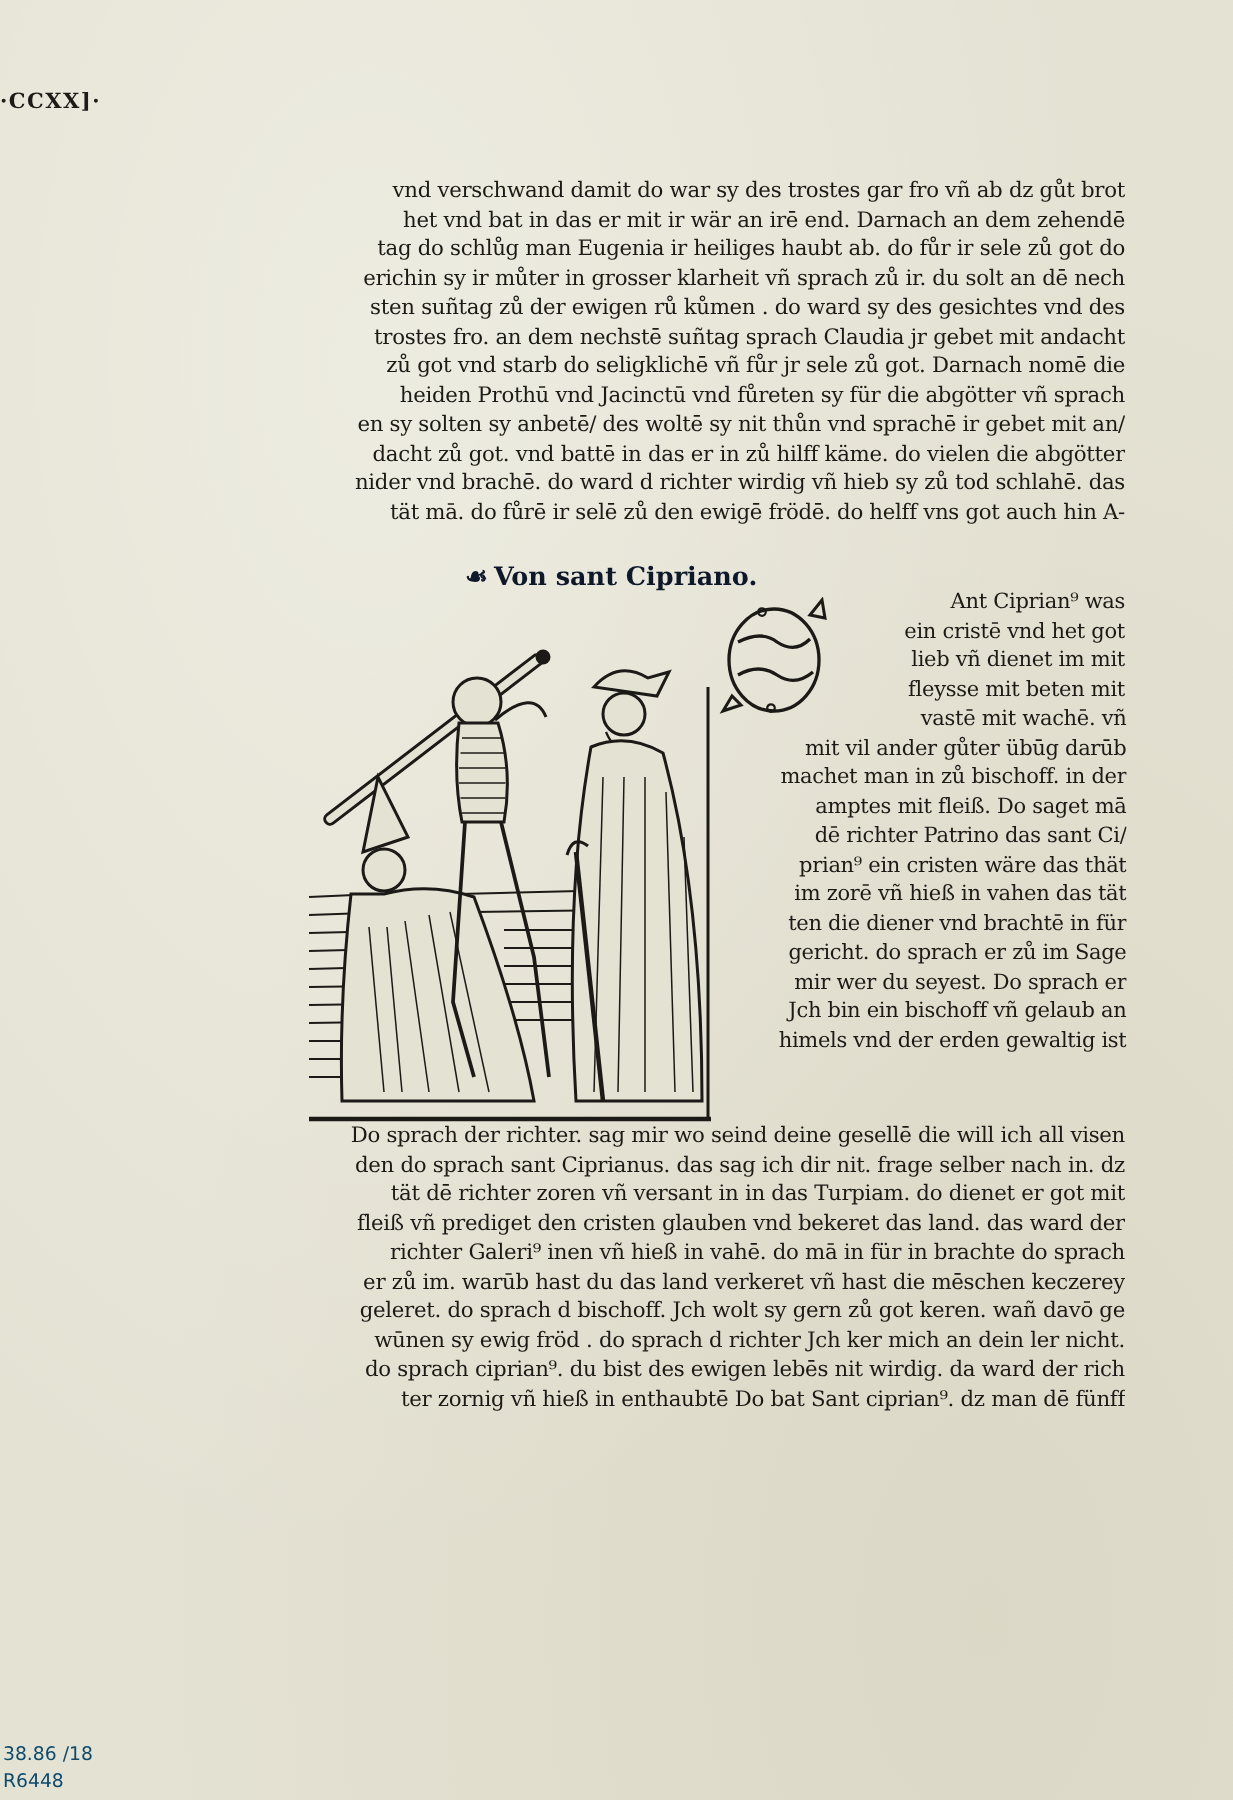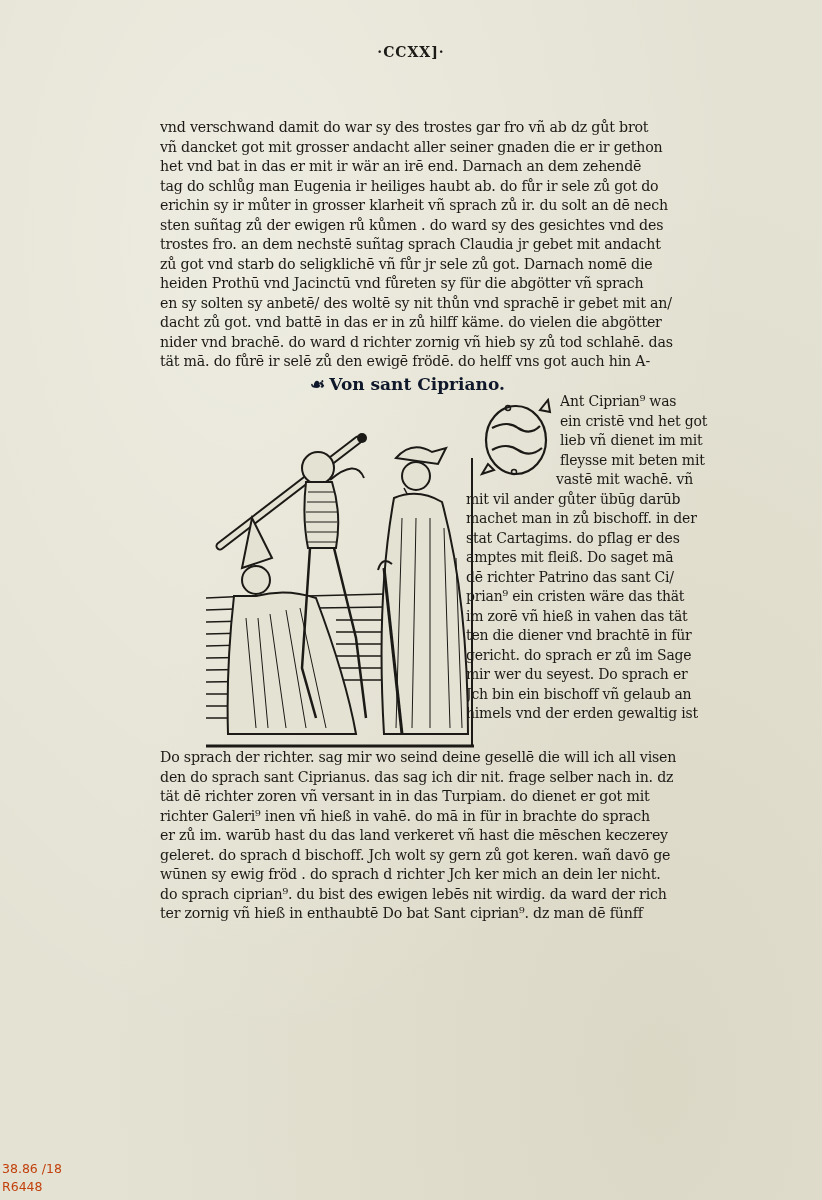--- a/index.html
+++ b/index.html
@@ -18,24 +18,24 @@
     .paper {
       position: absolute;
       inset: 0;
       background:
         radial-gradient(ellipse at 30% 20%, rgba(255,255,250,0.35), rgba(0,0,0,0) 60%),
         radial-gradient(ellipse at 80% 90%, rgba(180,170,140,0.18), rgba(0,0,0,0) 60%),
         #e4e2d3;
     }
     .folio {
       position: absolute;
-      top: 44px;
+      top: 60px;
       left: 0;
       width: 822px;
-      text-align: center;
+      text-align: left;
       font-family: "DejaVu Serif", serif;
       font-weight: bold;
       font-size: 14px;
       letter-spacing: 1px;
       color: #1d1b17;
     }
     .text-block {
       position: absolute;
       left: 160px;
       width: 590px;
@@ -44,20 +44,21 @@
       line-height: 19.5px;
       color: #1c1a16;
       white-space: nowrap;
     }
     .text-block .line {
       display: block;
       height: 19.5px;
       overflow: hidden;
       text-overflow: clip;
       letter-spacing: -0.2px;
+      text-align: right;
     }
     #top-text { top: 118px; }
     .heading {
       position: absolute;
       top: 374px;
       left: 310px;
       font-family: "DejaVu Serif", serif;
       font-weight: bold;
       font-size: 17px;
       color: #0f172a;
@@ -94,44 +95,43 @@
     #bottom-text {
       top: 748px;
     }
     .accession {
       position: absolute;
       left: 2px;
       top: 1160px;
       font-family: "DejaVu Sans", sans-serif;
       font-size: 12.5px;
       line-height: 18px;
-      color: #c2410c;
+      color: #0c4a6e;
     }
     .accession span { display: block; }
   </style>
 </head>
 <body>
 
 <div class="paper"></div>
 
 <div class="folio">·CCXX]·</div>
 
 <div class="text-block" id="top-text">
   <span class="line">vnd verschwand damit do war sy des trostes gar fro vñ ab dz gůt brot</span>
-  <span class="line">vñ dancket got mit grosser andacht aller seiner gnaden die er ir gethon</span>
   <span class="line">het vnd bat in das er mit ir wär an irē end. Darnach an dem zehendē</span>
   <span class="line">tag do schlůg man Eugenia ir heiliges haubt ab. do fůr ir sele zů got do</span>
   <span class="line">erichin sy ir můter in grosser klarheit vñ sprach zů ir. du solt an dē nech</span>
   <span class="line">sten suñtag zů der ewigen rů kůmen . do ward sy des gesichtes vnd des</span>
   <span class="line">trostes fro. an dem nechstē suñtag sprach Claudia jr gebet mit andacht</span>
   <span class="line">zů got vnd starb do seligklichē vñ fůr jr sele zů got. Darnach nomē die</span>
   <span class="line">heiden Prothū vnd Jacinctū vnd fůreten sy für die abgötter vñ sprach</span>
   <span class="line">en sy solten sy anbetē/ des woltē sy nit thůn vnd sprachē ir gebet mit an/</span>
   <span class="line">dacht zů got. vnd battē in das er in zů hilff käme. do vielen die abgötter</span>
-  <span class="line">nider vnd brachē. do ward d richter zornig vñ hieb sy zů tod schlahē. das</span>
+  <span class="line">nider vnd brachē. do ward d richter wirdig vñ hieb sy zů tod schlahē. das</span>
   <span class="line">tät mā. do fůrē ir selē zů den ewigē frödē. do helff vns got auch hin A-</span>
 </div>
 
 <div class="heading">
   <span class="pilcrow">☙</span><span>Von sant Cipriano.</span>
 </div>
 
 <svg class="initial" viewBox="0 0 82 80">
   <ellipse cx="38" cy="42" rx="30" ry="34" fill="none" stroke="#1c1a16" stroke-width="2.2"></ellipse>
   <path d="M14 30 Q30 22 40 30 Q52 38 62 28" fill="none" stroke="#1c1a16" stroke-width="2.2"></path>
@@ -146,21 +146,20 @@
   <span class="line">Ant Ciprian⁹ was</span>
   <span class="line">ein cristē vnd het got</span>
   <span class="line">lieb vñ dienet im mit</span>
   <span class="line">fleysse mit beten mit</span>
 </div>
 
 <div class="text-block" id="side-text-2">
   <span class="line" style="padding-left:90px">vastē mit wachē. vñ</span>
   <span class="line">mit vil ander gůter übūg darūb</span>
   <span class="line">machet man in zů bischoff. in der</span>
-  <span class="line">stat Cartagims. do pflag er des</span>
   <span class="line">amptes mit fleiß. Do saget mā</span>
   <span class="line">dē richter Patrino das sant Ci/</span>
   <span class="line">prian⁹ ein cristen wäre das thät</span>
   <span class="line">im zorē vñ hieß in vahen das tät</span>
   <span class="line">ten die diener vnd brachtē in für</span>
   <span class="line">gericht. do sprach er zů im Sage</span>
   <span class="line">mir wer du seyest. Do sprach er</span>
   <span class="line">Jch bin ein bischoff vñ gelaub an</span>
   <span class="line">himels vnd der erden gewaltig ist</span>
 </div>
@@ -235,20 +234,21 @@
   </g>
 
   <line x1="178" y1="150" x2="196" y2="316" stroke="#1c1a16" stroke-width="3"></line>
   <path d="M172 152 Q176 138 186 146" fill="none" stroke="#1c1a16" stroke-width="2"></path>
 </svg>
 
 <div class="text-block" id="bottom-text">
   <span class="line">Do sprach der richter. sag mir wo seind deine gesellē die will ich all visen</span>
   <span class="line">den do sprach sant Ciprianus. das sag ich dir nit. frage selber nach in. dz</span>
   <span class="line">tät dē richter zoren vñ versant in in das Turpiam. do dienet er got mit</span>
+  <span class="line">fleiß vñ prediget den cristen glauben vnd bekeret das land. das ward der</span>
   <span class="line">richter Galeri⁹ inen vñ hieß in vahē. do mā in für in brachte do sprach</span>
   <span class="line">er zů im. warūb hast du das land verkeret vñ hast die mēschen keczerey</span>
   <span class="line">geleret. do sprach d bischoff. Jch wolt sy gern zů got keren. wañ davō ge</span>
   <span class="line">wūnen sy ewig fröd . do sprach d richter Jch ker mich an dein ler nicht.</span>
   <span class="line">do sprach ciprian⁹. du bist des ewigen lebēs nit wirdig. da ward der rich</span>
   <span class="line">ter zornig vñ hieß in enthaubtē Do bat Sant ciprian⁹. dz man dē fünff</span>
 </div>
 
 <div class="accession">
   <span>38.86 /18</span>

